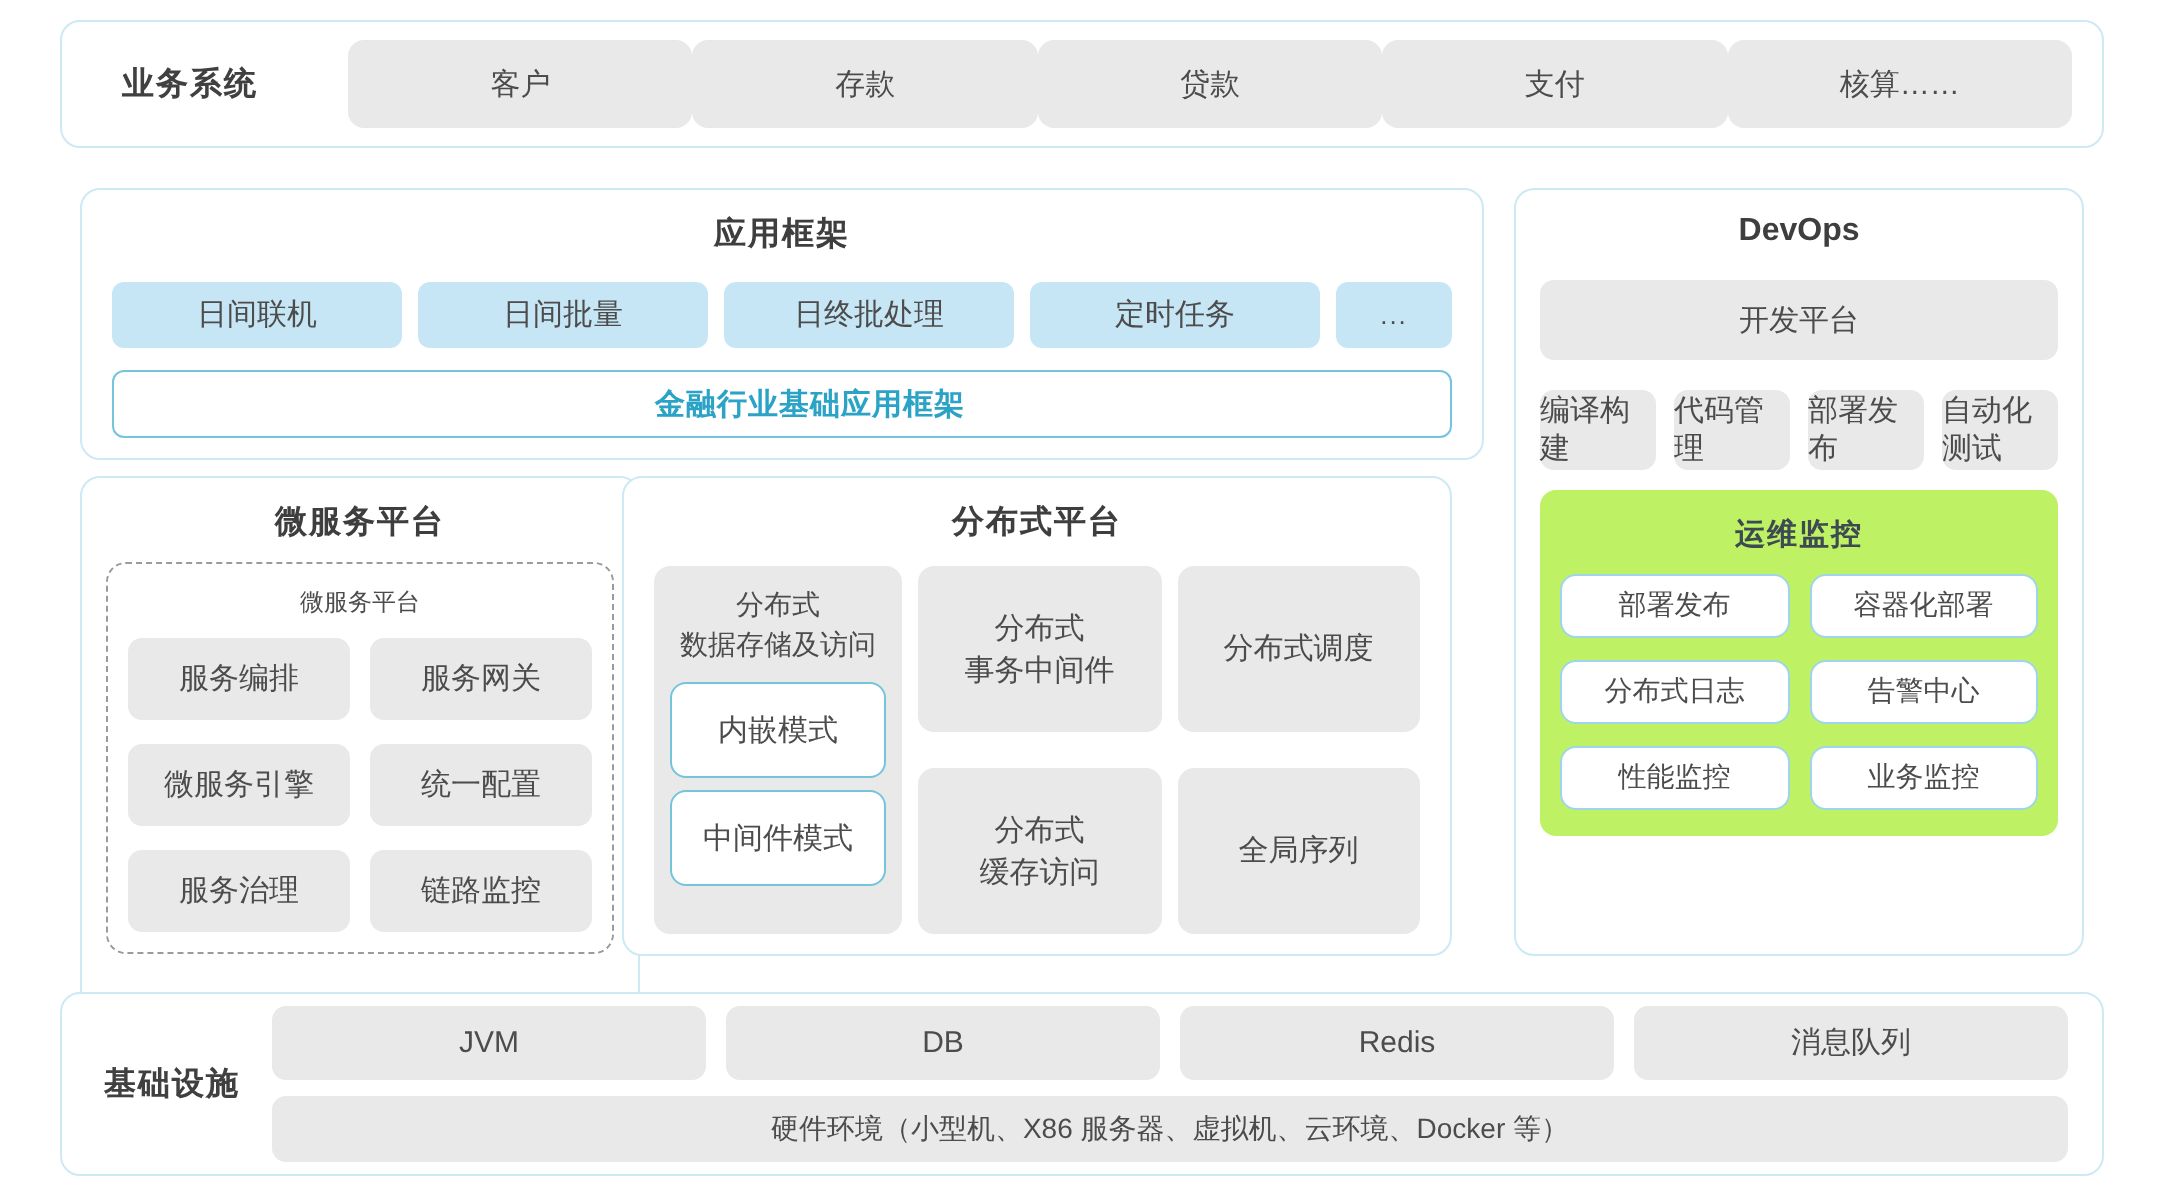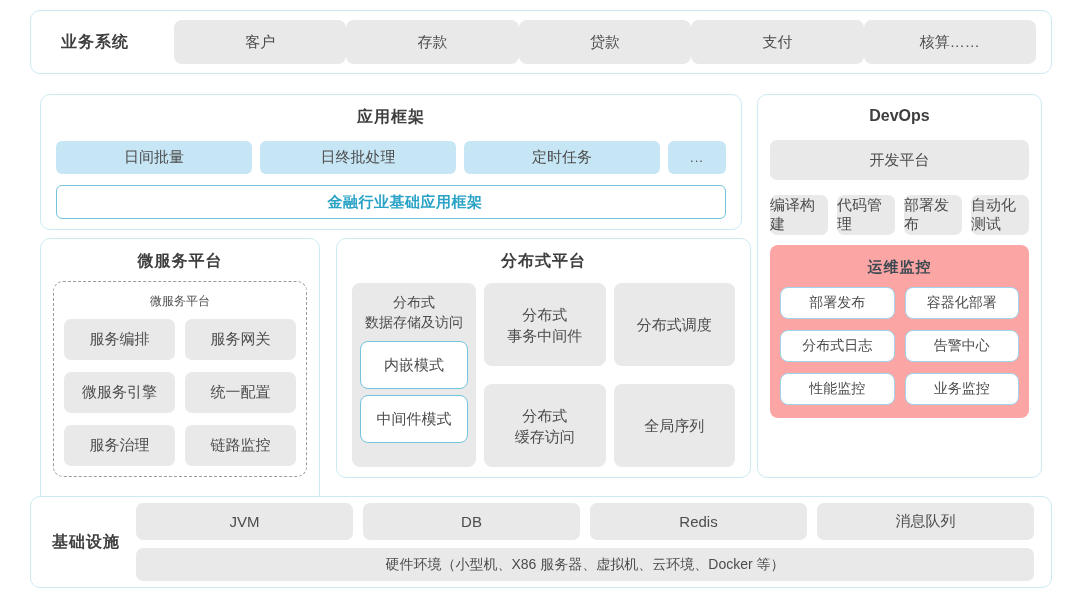--- a/index.html
+++ b/index.html
@@ -36,36 +36,36 @@
   .base-box { margin-top:11px; height:32px; background:#fff; border:1px solid #74c4dc;
               border-radius:6px; color:#2aa3c7; font-weight:600; font-size:15px;
               display:flex; align-items:center; justify-content:center; letter-spacing:0.5px;padding-left:28px; }
 
   
   #p-devops { left:757px; top:94px; width:285px; height:384px; padding:0 12px; }
   #p-devops .panel-title { margin-top:12px; letter-spacing:0; }
   #p-devops .dev-box { margin-top:15px; height:40px; }
   #p-devops .grid2 { display:grid; grid-template-columns:1fr 1fr 1fr 1fr; gap:13px 9px; margin-top:15px; }
   #p-devops .grid2 .gbox { height:40px; }
-  .monitor { margin-top:10px; background:#fca5a5; border-radius:8px; padding:9px 10px 13px; }
+  .monitor { margin-top:10px; background:#bef264; border-radius:8px; padding:9px 10px 13px; }
   .mon-title { text-align:center; font-size:15px; font-weight:600; color:#3e4a52; margin:4px 0 10px; letter-spacing:1px; }
   .mon-grid { display:grid; grid-template-columns:1fr 1fr; gap:11px 10px; }
   .mon-box { height:30px; background:#ffffff; border:1.5px solid #9ed5ec; border-radius:8px;
              display:flex; align-items:center; justify-content:center; font-size:14px; color:#4c4c4c; }
 
   
   #p-micro { left:40px; top:238px; width:280px; height:292px; padding:0 12px; }
   #p-micro .panel-title { margin-top:12px; }
   .dashed { margin-top:9px; border:1px dashed #9b9b9b; border-radius:10px; padding:8px 10px 10px; }
   .inner-label { text-align:center; font-size:12px; color:#4c4c4c; margin:3px 0 9px; }
   .ms-grid { display:grid; grid-template-columns:1fr 1fr; gap:12px 10px; }
   .ms-grid .gbox { height:41px; }
 
   
-  #p-dist { left:336px; top:238px; width:415px; height:240px; padding:0 15px; }
+  #p-dist { left:311px; top:238px; width:415px; height:240px; padding:0 15px; }
   #p-dist .panel-title { margin-top:12px; }
   .dist-grid { margin-top:11px; display:grid; grid-template-columns:124px 1fr 1fr;
                grid-template-rows:1fr 1fr; column-gap:8px; row-gap:18px; height:184px; }
   .storage { grid-row:1 / 3; background:#e9e9e9; border-radius:8px; padding:10px 8px;
              box-sizing:border-box; display:flex; flex-direction:column; }
   .storage-title { font-size:14px; color:#4c4c4c; margin-bottom:9px; }
   .modes { display:flex; flex-direction:column; gap:6px; }
   .mode-box { height:48px; background:#ffffff; border:1.5px solid #74c4dc; border-radius:8px;
               display:flex; align-items:center; justify-content:center; font-size:15px; box-sizing:border-box; }
   .dist-box { background:#e9e9e9; border-radius:8px; display:flex; align-items:center;
@@ -92,20 +92,21 @@
       <div class="gbox">存款</div>
       <div class="gbox">贷款</div>
       <div class="gbox">支付</div>
       <div class="gbox">核算……</div>
     </div>
   </section>
 
   <section class="panel" id="p-appfw">
     <div class="panel-title">应用框架</div>
     <div class="blue-row">
+      <div class="bbox">日间联机</div>
       <div class="bbox">日间批量</div>
       <div class="bbox">日终批处理</div>
       <div class="bbox">定时任务</div>
       <div class="bbox small">...</div>
     </div>
     <div class="base-box">金融行业基础应用框架</div>
   </section>
 
   <section class="panel" id="p-devops">
     <div class="panel-title">DevOps</div>

